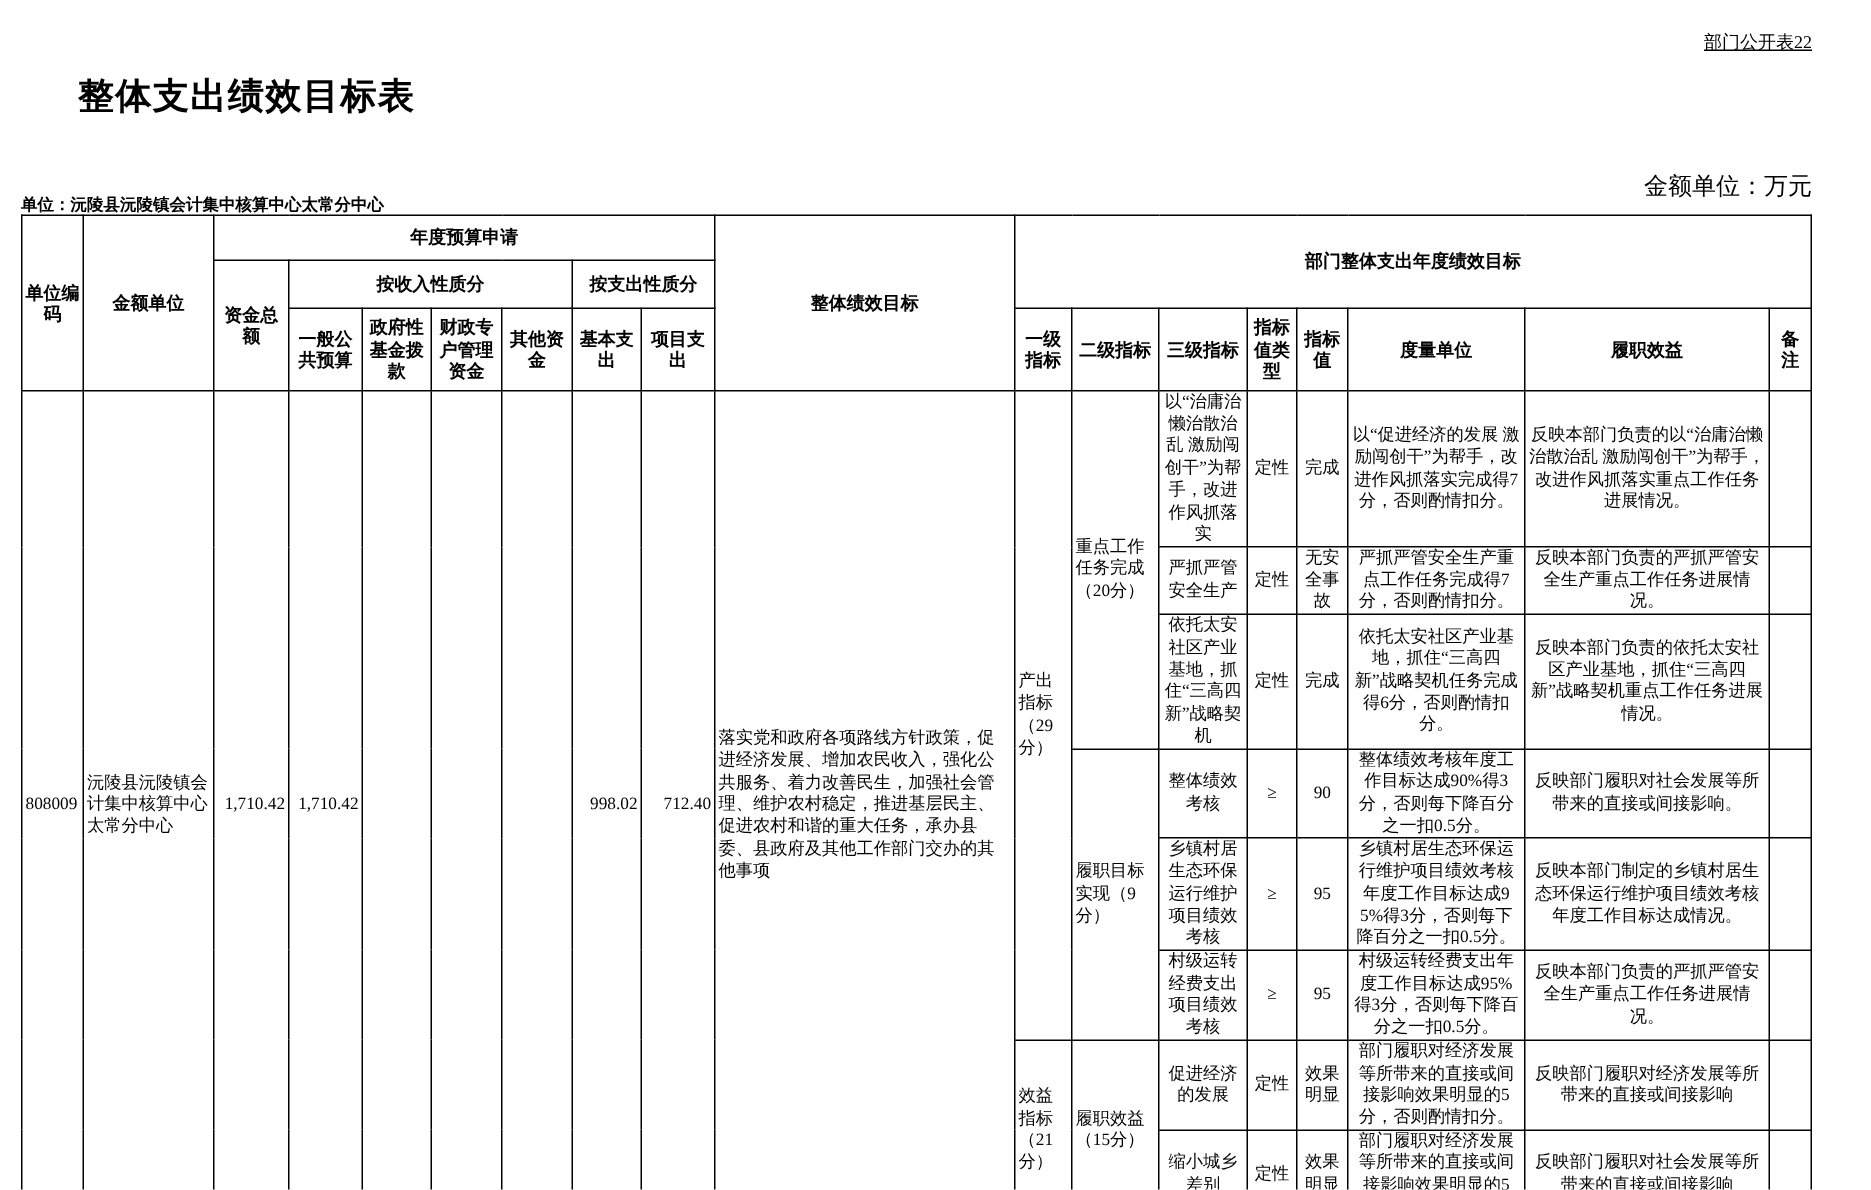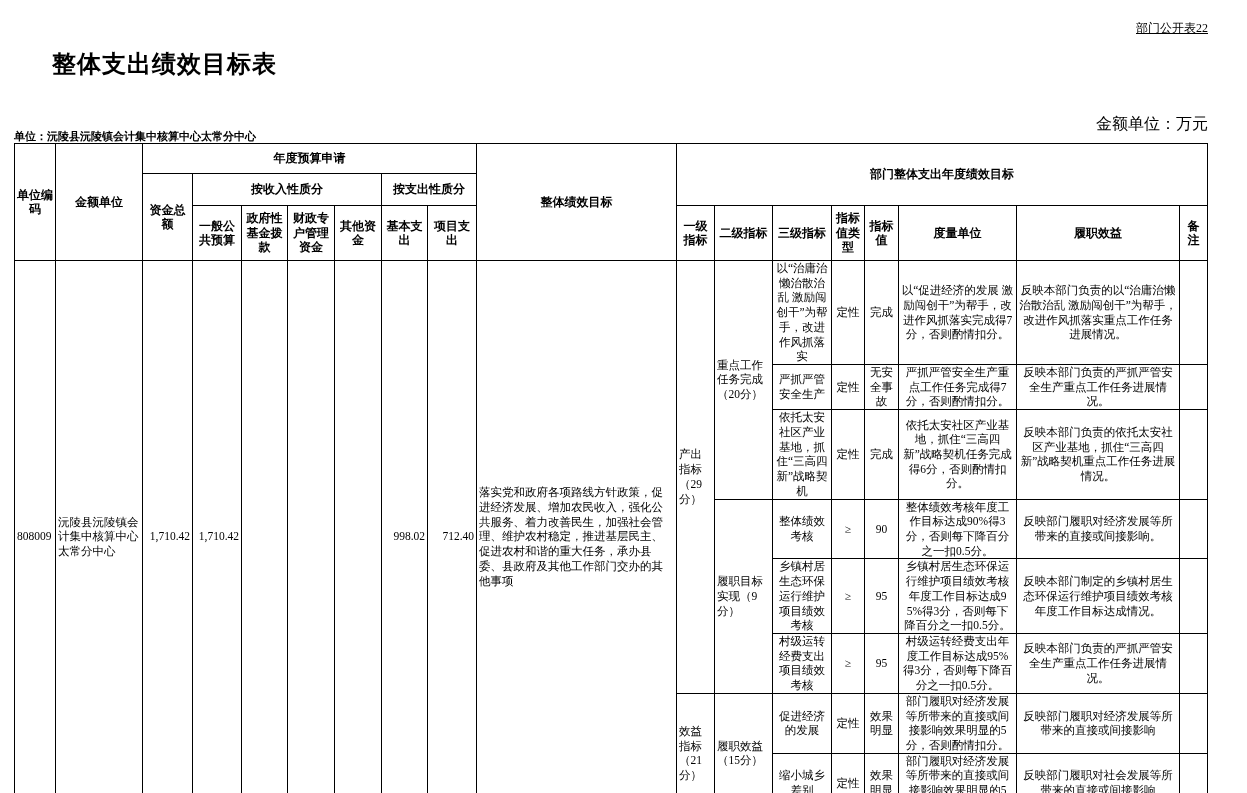--- a/index.html
+++ b/index.html
@@ -188,21 +188,21 @@
               <div class="ci">90</div>
             </div>
           </td>
     <td>
             <div class="cw">
               <div class="ci">整体绩效考核年度工作目标达成90%得3分，否则每下降百分之一扣0.5分。</div>
             </div>
           </td>
     <td class="tl">
             <div class="cw">
-              <div class="ci">反映部门履职对经济发展等所带来的直接或间接影响。</div>
+              <div class="ci">反映部门履职对社会发展等所带来的直接或间接影响。</div>
             </div>
           </td>
     <td></td>
   </tr>
   <tr class="r5 w5">
     <td class="tl">
             <div class="cw">
               <div class="ci">乡镇村居生态环保运行维护项目绩效考核</div>
             </div>
           </td>

